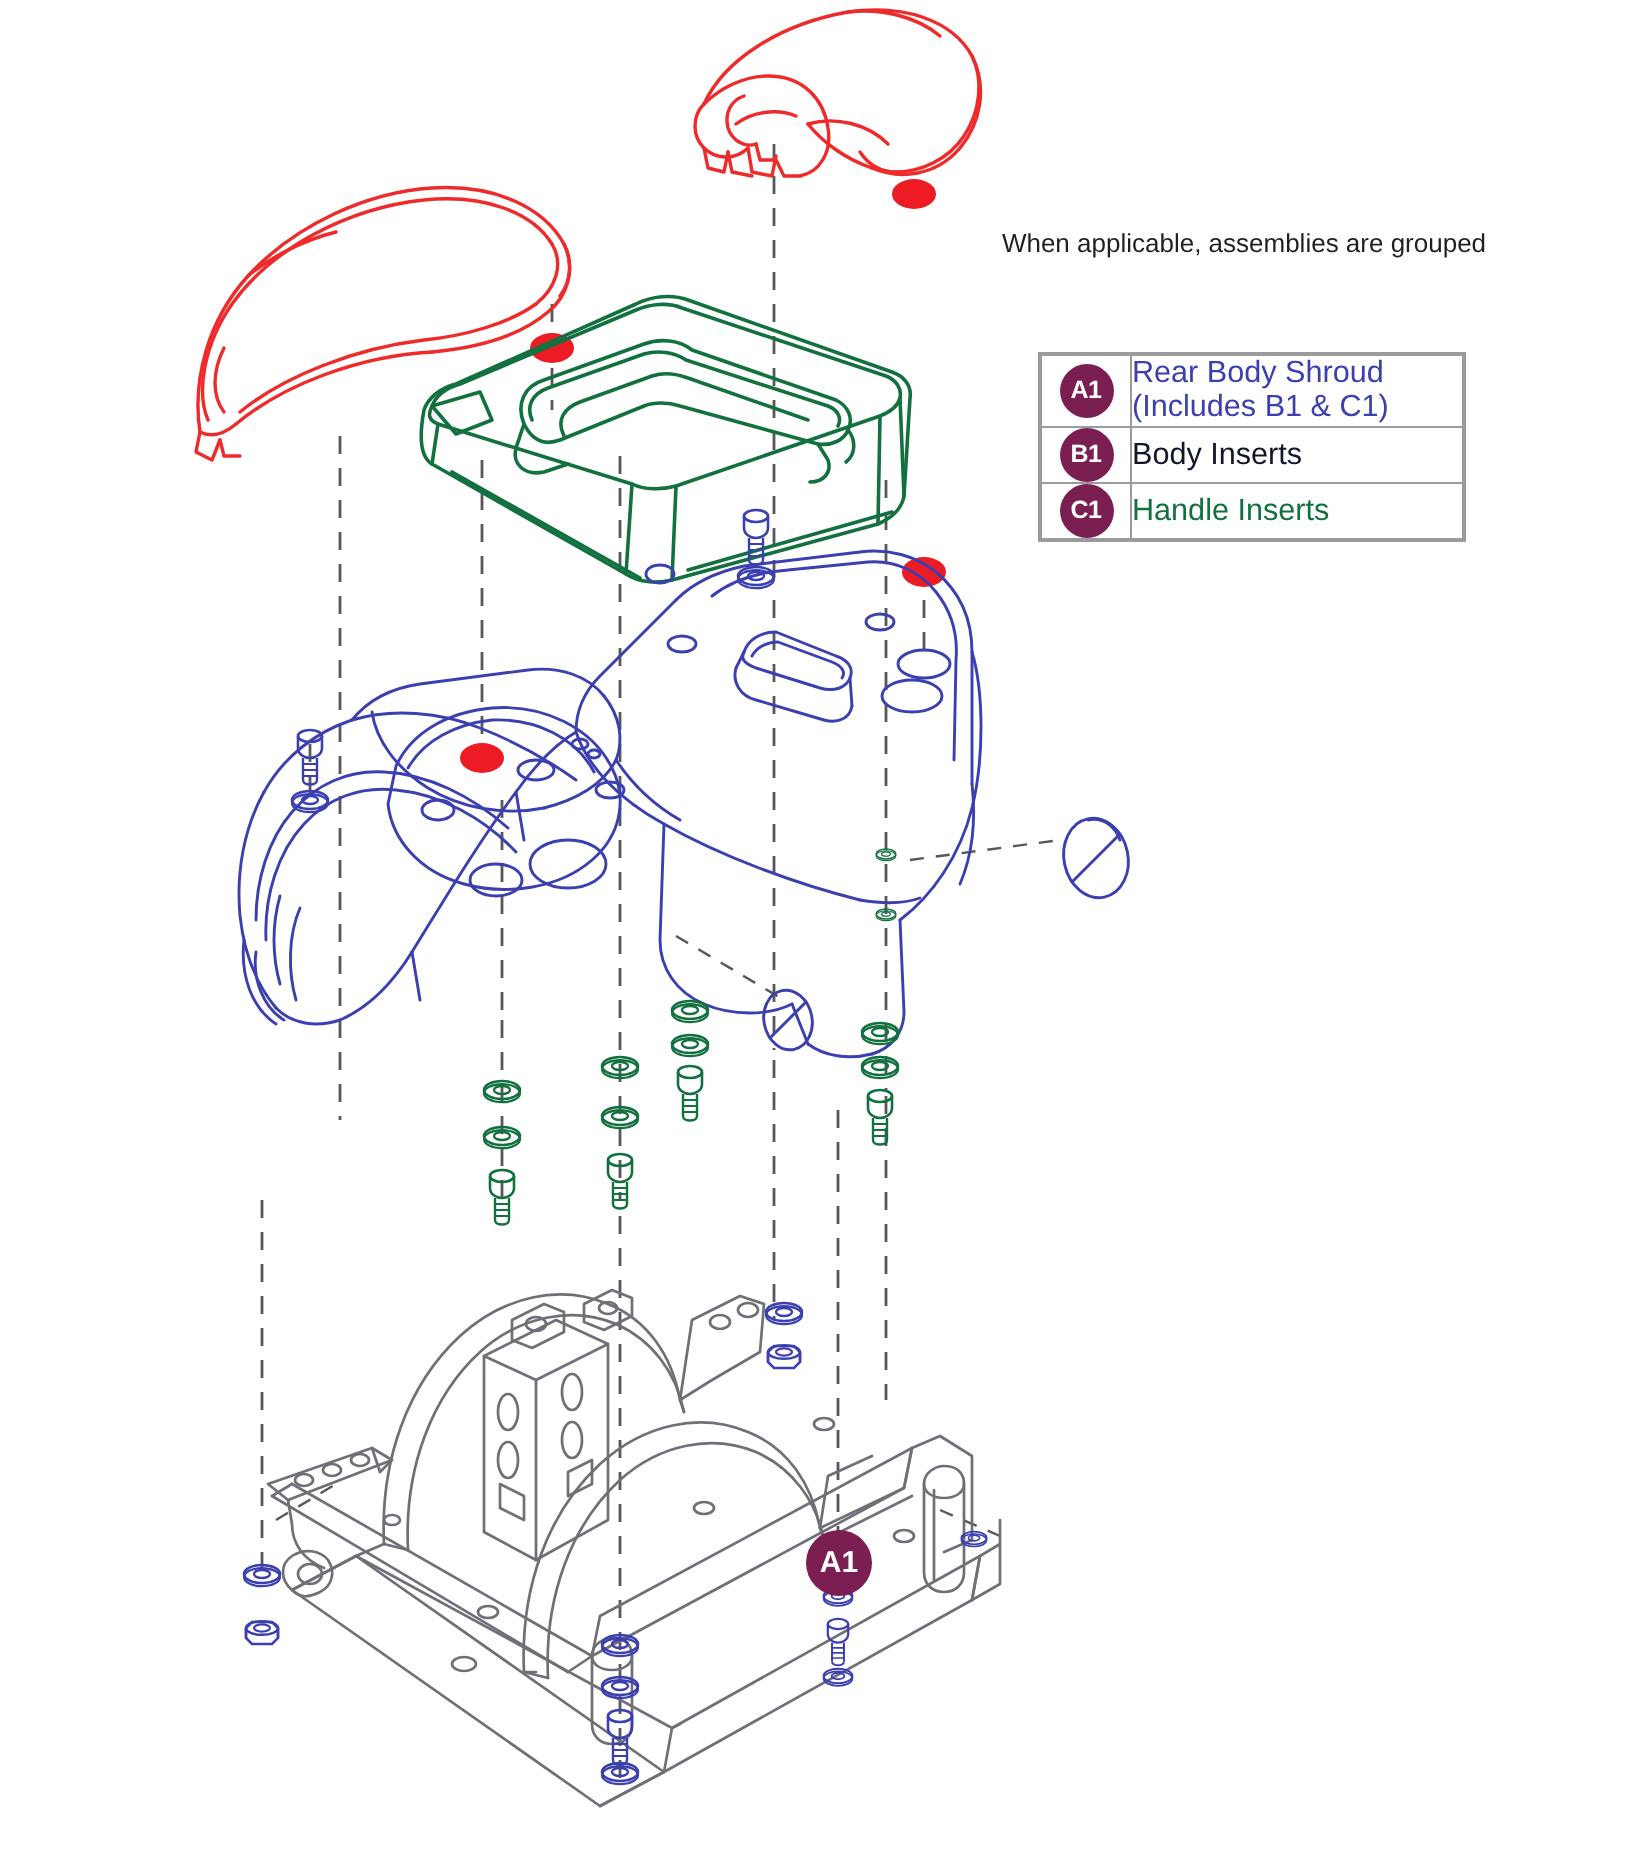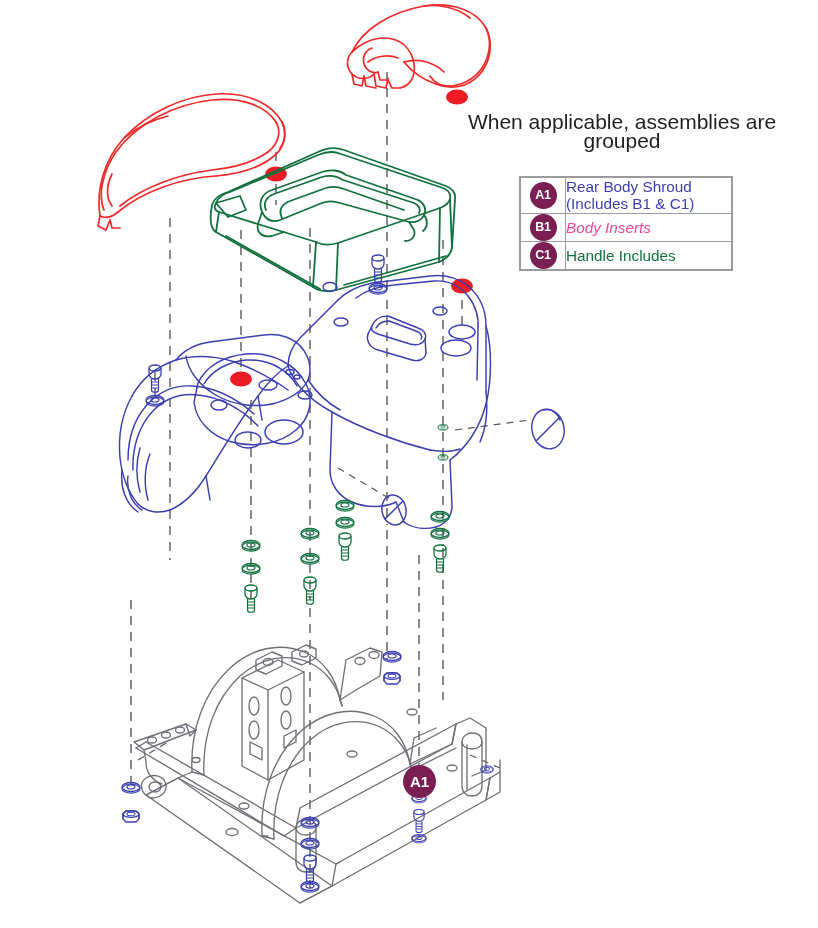--- a/index.html
+++ b/index.html
@@ -2,36 +2,36 @@
 <html><head>
 <meta charset="utf-8">
 <style>
   html,body{margin:0;padding:0;background:#ffffff;}
   body{width:818px;height:928px;position:relative;overflow:hidden;
        font-family:"Liberation Sans",sans-serif;}
   #stage{position:absolute;inset:0;width:818px;height:928px;}
   svg.layer{position:absolute;left:0;top:0;width:818px;height:928px;overflow:visible;}
 
   .note{position:absolute;left:449px;top:113px;width:346px;
-        text-align:center;font-size:21px;line-height:18.6px;
+        text-align:center;font-size:13px;line-height:18.6px;
         color:#231f20;font-family:"Liberation Sans",sans-serif;}
 
   .legend{position:absolute;left:519px;top:176px;width:212px;
           border:1px solid #9b9b9b;border-collapse:collapse;background:#fff;}
   .legend table{border-collapse:collapse;width:100%;}
   .legend td{border:1px solid #9b9b9b;padding:0;vertical-align:middle;}
   .badge-cell{width:44px;text-align:center;}
   .badge{display:inline-block;width:27px;height:27px;border-radius:50%;
          background:#7b1e52;color:#fff;font-size:12.5px;font-weight:bold;
          line-height:27px;text-align:center;letter-spacing:-0.3px;
          font-family:"Liberation Sans",sans-serif;}
   .legend-label{padding:1px 5px 2px 6px;font-size:15.3px;line-height:17.4px;
                 font-family:"Liberation Sans",sans-serif;}
   .lab-a1{color:#3b3fb0;margin-left:12px;}
-  .lab-b1{color:#ec4899;font-style:italic;}
+  .lab-b1{color:#0f172a;}
   .lab-c1{color:#12713f;}
 
   .callout-a1{position:absolute;left:403px;top:765px;width:33px;height:33px;
               border-radius:50%;background:#7b1e52;color:#fff;
               font-size:15px;font-weight:bold;line-height:33px;text-align:center;
               font-family:"Liberation Sans",sans-serif;z-index:6;}
 </style>
 </head>
 <body>
 
@@ -477,21 +477,21 @@
       <tr>
         <td class="badge-cell">
           <span class="badge">B1</span>
         </td>
         <td class="legend-label lab-b1">Body Inserts</td>
       </tr>
       <tr>
         <td class="badge-cell">
           <span class="badge">C1</span>
         </td>
-        <td class="legend-label lab-c1">Handle Includes</td>
+        <td class="legend-label lab-c1">Handle Inserts</td>
       </tr>
     </tbody>
       </table>
   </div>
 
   <div class="callout-a1">A1</div>
 
 </div>
 
 </body></html>

